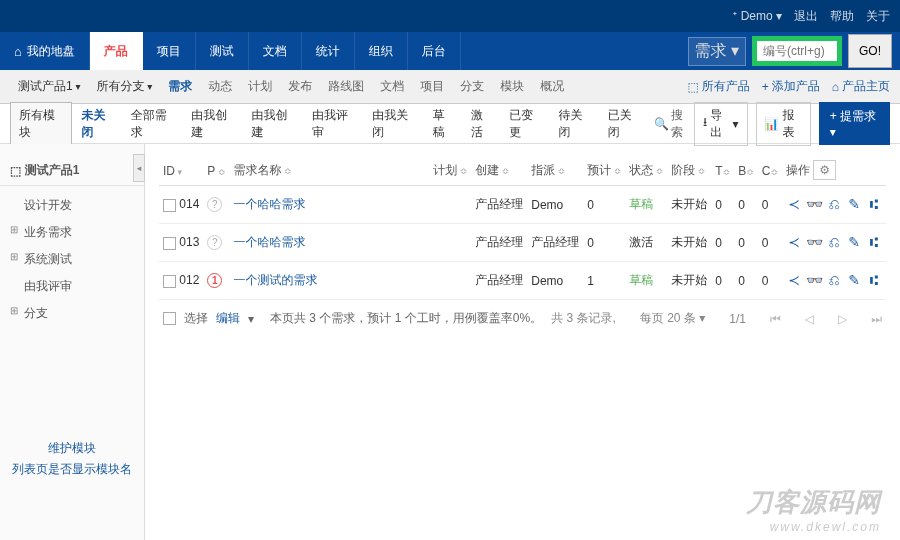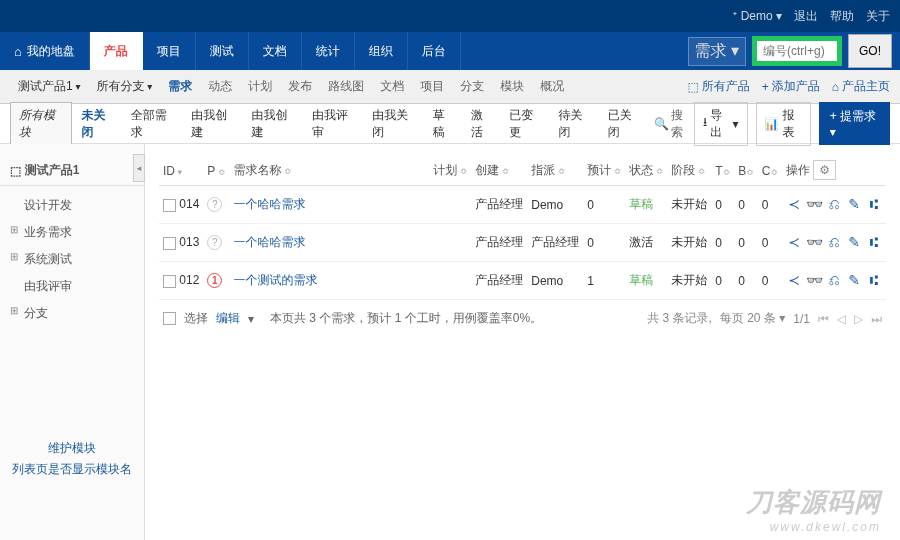--- a/index.html
+++ b/index.html
@@ -23,21 +23,21 @@
 .subnav { height: 34px; background: #f0f0f0; border-bottom: 1px solid #ccc; display: flex; align-items: center; padding: 0 10px; }
 .subnav .sel { padding: 4px 8px; color: #333; cursor: pointer; }
 .subnav .sel::after { content: " ▾"; font-size: 10px; }
 .subnav .link { padding: 0 8px; color: #666; cursor: pointer; }
 .subnav .link.active { color: #1a5aa0; font-weight: bold; }
 .subnav .right { margin-left: auto; display: flex; gap: 12px; }
 .subnav .right .rlink { color: #1a5aa0; cursor: pointer; display: flex; align-items: center; gap: 3px; }
 
 
 .filterbar { height: 40px; background: #fff; border-bottom: 1px solid #ddd; display: flex; align-items: center; padding: 0 10px; gap: 2px; }
-.filterbar .box { border: 1px solid #bbb; padding: 4px 8px; background: #f8f8f8; cursor: pointer; font-style: italic; }
+.filterbar .box { border: 1px solid #bbb; padding: 4px 8px; background: #f8f8f8; cursor: pointer; }
 .filterbar .fl { padding: 0 7px; color: #333; cursor: pointer; font-size: 12px; }
 .filterbar .fl.active { color: #1a5aa0; font-weight: bold; }
 .filterbar .srch { display: flex; align-items: center; gap: 2px; color: #666; margin-left: 4px; }
 .filterbar .right { margin-left: auto; display: flex; align-items: center; gap: 8px; }
 .filterbar .ob { border: 1px solid #ccc; padding: 4px 8px; cursor: pointer; display: flex; align-items: center; gap: 3px; }
 .filterbar .primary { background: #084a9a; color: #fff; border: 1px solid #084a9a; padding: 5px 10px; cursor: pointer; }
 
 
 .mainarea { display: flex; height: calc(540px - 32px - 38px - 34px - 40px); }
 .sidebar { width: 145px; border-right: 1px solid #ddd; background: #fafafa; padding: 12px 0; position: relative; }
@@ -63,21 +63,21 @@
 .pri-1 { border: 1px solid #e84a4a; color: #e84a4a; font-weight:bold; }
 .status-draft { color: #5ab05a; }
 .actions { display: flex; gap: 4px; color: #1a5aa0; font-size: 14px; }
 .actions span { cursor: pointer; width: 16px; text-align: center; }
 .gear-btn { border: 1px solid #ccc; padding: 2px 5px; color: #888; cursor: pointer; }
 
 
 .tfoot { display: flex; align-items: center; padding: 10px 4px; font-size: 12px; color: #666; }
 .tfoot .left { display: flex; align-items: center; gap: 8px; }
 .tfoot .editbtn { color: #1a5aa0; cursor: pointer; }
-.tfoot .right { margin-left: auto; display: flex; align-items: center; gap: 8px; color: #888; }
+.tfoot .right { margin-left: auto; display: flex; align-items: center; gap: 24px; color: #888; }
 .tfoot .right .pg { cursor: pointer; color: #bbb; }
 
 
 .watermark { position: fixed; right: 19px; bottom: 6px; text-align: right; pointer-events:none; }
 .watermark .l1 { font-size: 26px; font-weight: bold; font-style: italic; color: #ccc; letter-spacing: 1px; }
 .watermark .l2 { font-size: 12px; color: #ccc; letter-spacing: 2px; font-style: italic; }
 </style>
 </head>
 <body>
 

